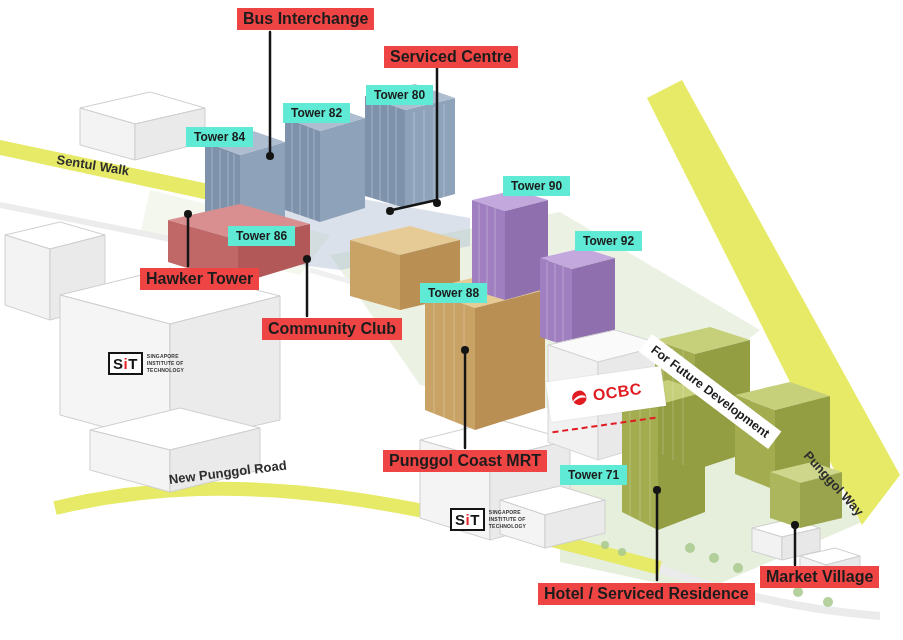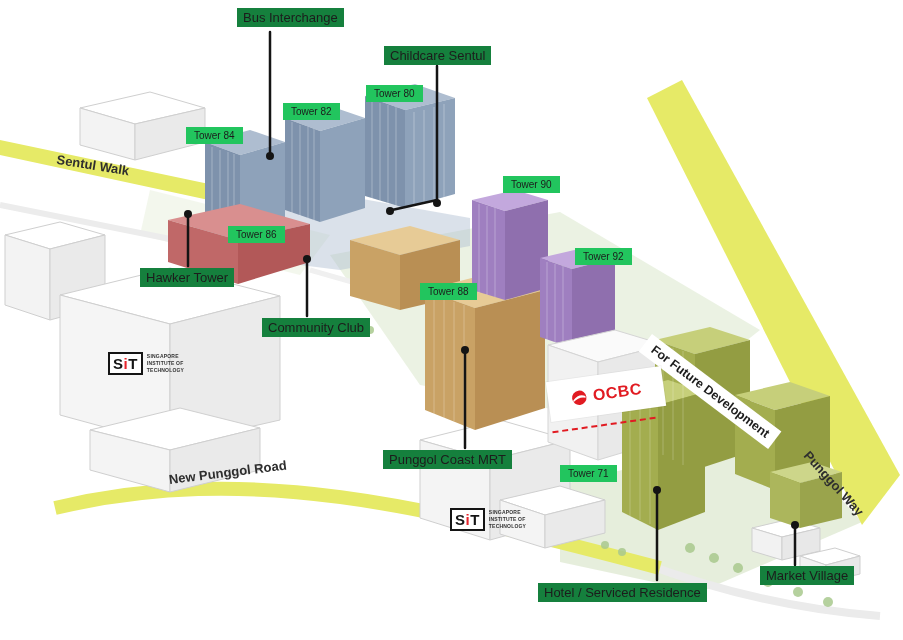--- a/index.html
+++ b/index.html
@@ -2,22 +2,22 @@
 <html><head>
 <meta charset="utf-8">
 <style>
   html,body{margin:0;padding:0;background:#fff;}
   #stage{
     position:relative;width:903px;height:640px;overflow:hidden;background:#ffffff;
     font-family:"Liberation Sans","DejaVu Sans",sans-serif;
   }
   #map-svg{position:absolute;left:0;top:0;z-index:1;}
   .lbl{position:absolute;z-index:3;white-space:nowrap;color:#1c1c1c;}
-  .tower-lbl{background:#22c55e;padding:3px 8px;font-size:10px;font-weight:400;}
-  .callout-lbl{background:#15803d;padding:2px 6px;font-size:13px;font-weight:400;}
+  .tower-lbl{background:#5eead4;padding:3px 8px;font-size:12px;font-weight:700;}
+  .callout-lbl{background:#ef4444;padding:2px 6px;font-size:16px;font-weight:700;}
   .road-lbl{font-size:13px;font-weight:600;color:#2e2e2e;background:transparent;}
   .future-lbl{background:#fff;padding:4px 9px;font-size:12.5px;font-weight:700;}
   
   .sit{position:absolute;z-index:3;display:flex;align-items:center;gap:4px;}
   .sit-mark{border:2px solid #141414;background:#fff;font-weight:800;font-size:15px;
     line-height:1;padding:2px 3px;letter-spacing:0.5px;color:#141414;}
   .sit-mark .sit-i{color:#e8262d;}
   .sit-caption{font-size:5px;font-weight:700;color:#333;line-height:1.35;letter-spacing:0.2px;}
   
   .ocbc-banner{position:absolute;z-index:3;background:#fff;display:flex;align-items:center;
@@ -209,28 +209,28 @@
       <circle cx="437" cy="203" r="4"></circle>
       <circle cx="188" cy="214" r="4"></circle>
       <circle cx="307" cy="259" r="4"></circle>
       <circle cx="465" cy="350" r="4"></circle>
       <circle cx="657" cy="490" r="4"></circle>
       <circle cx="795" cy="525" r="4"></circle>
     </g>
   </svg>
 
   <div class="lbl callout-lbl" style="left:237px;top:8px">Bus Interchange</div>
-  <div class="lbl callout-lbl" style="left:384px;top:46px">Childcare Sentul</div>
+  <div class="lbl callout-lbl" style="left:384px;top:46px">Serviced Centre</div>
 
   <div class="lbl tower-lbl" style="left:366px;top:85px">Tower 80</div>
   <div class="lbl tower-lbl" style="left:283px;top:103px">Tower 82</div>
   <div class="lbl tower-lbl" style="left:186px;top:127px">Tower 84</div>
   <div class="lbl tower-lbl" style="left:503px;top:176px">Tower 90</div>
   <div class="lbl tower-lbl" style="left:228px;top:226px">Tower 86</div>
-  <div class="lbl tower-lbl" style="left:575px;top:248px">Tower 92</div>
+  <div class="lbl tower-lbl" style="left:575px;top:231px">Tower 92</div>
   <div class="lbl tower-lbl" style="left:420px;top:283px">Tower 88</div>
   <div class="lbl tower-lbl" style="left:560px;top:465px">Tower 71</div>
 
   <div class="lbl callout-lbl" style="left:140px;top:268px">Hawker Tower</div>
   <div class="lbl callout-lbl" style="left:262px;top:318px">Community Club</div>
   <div class="lbl callout-lbl" style="left:538px;top:583px">Hotel / Serviced Residence</div>
   <div class="lbl callout-lbl" style="left:383px;top:450px">Punggol Coast MRT</div>
   <div class="lbl callout-lbl" style="left:760px;top:566px">Market Village</div>
 
   <div class="lbl future-lbl" style="left:652px;top:334px;transform:rotate(37deg);transform-origin:left top;">For Future Development</div>

